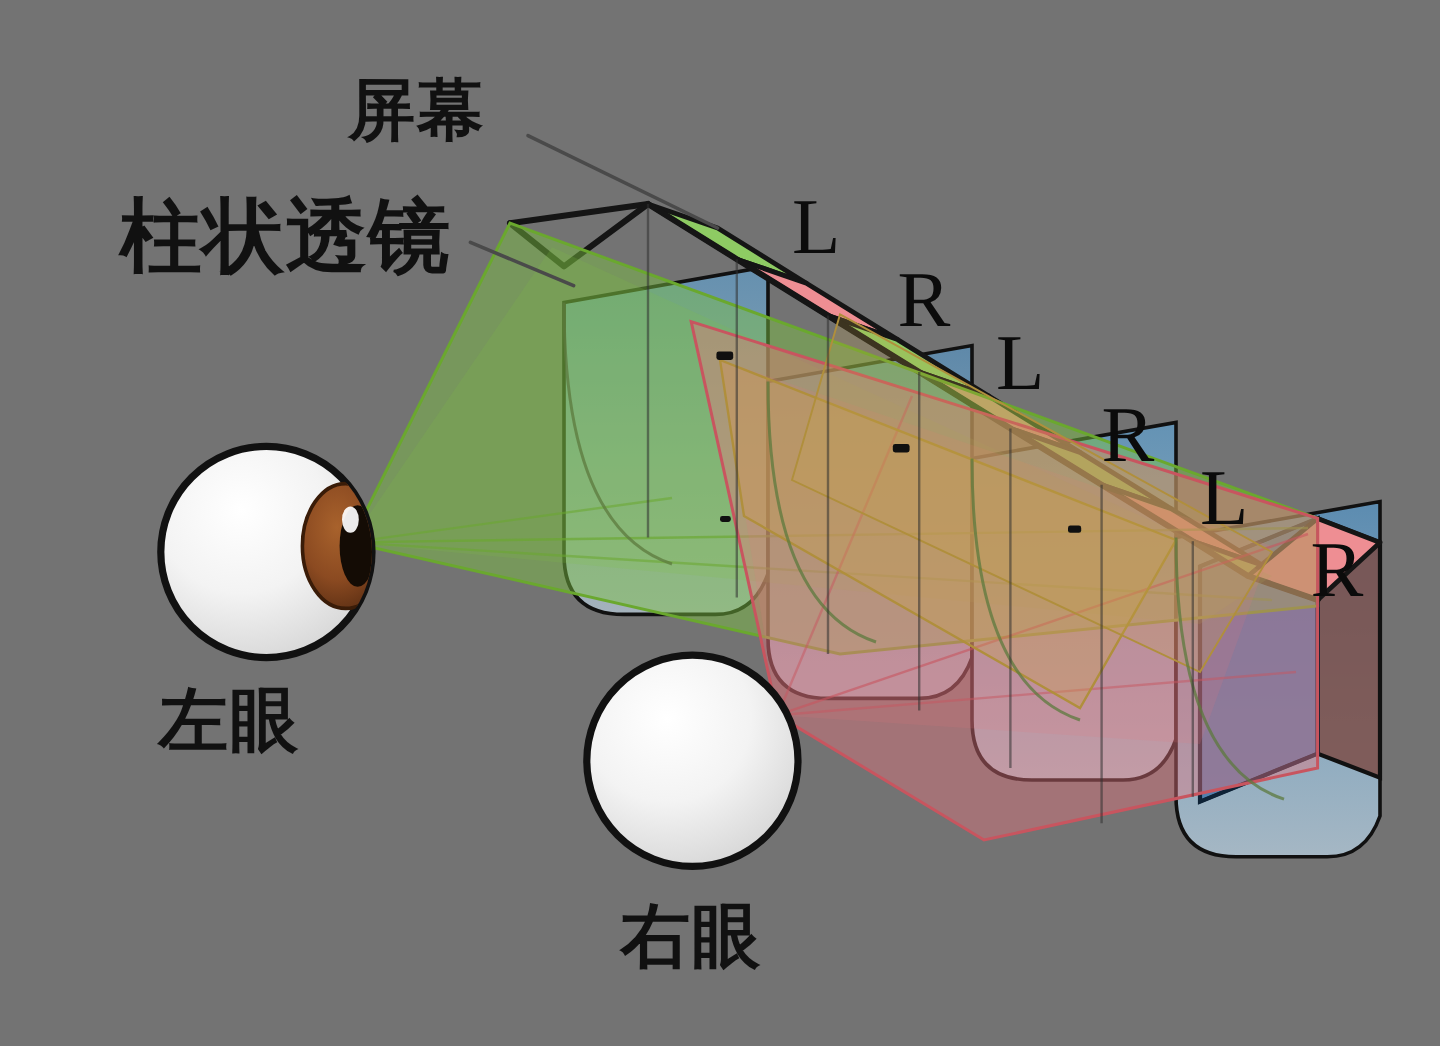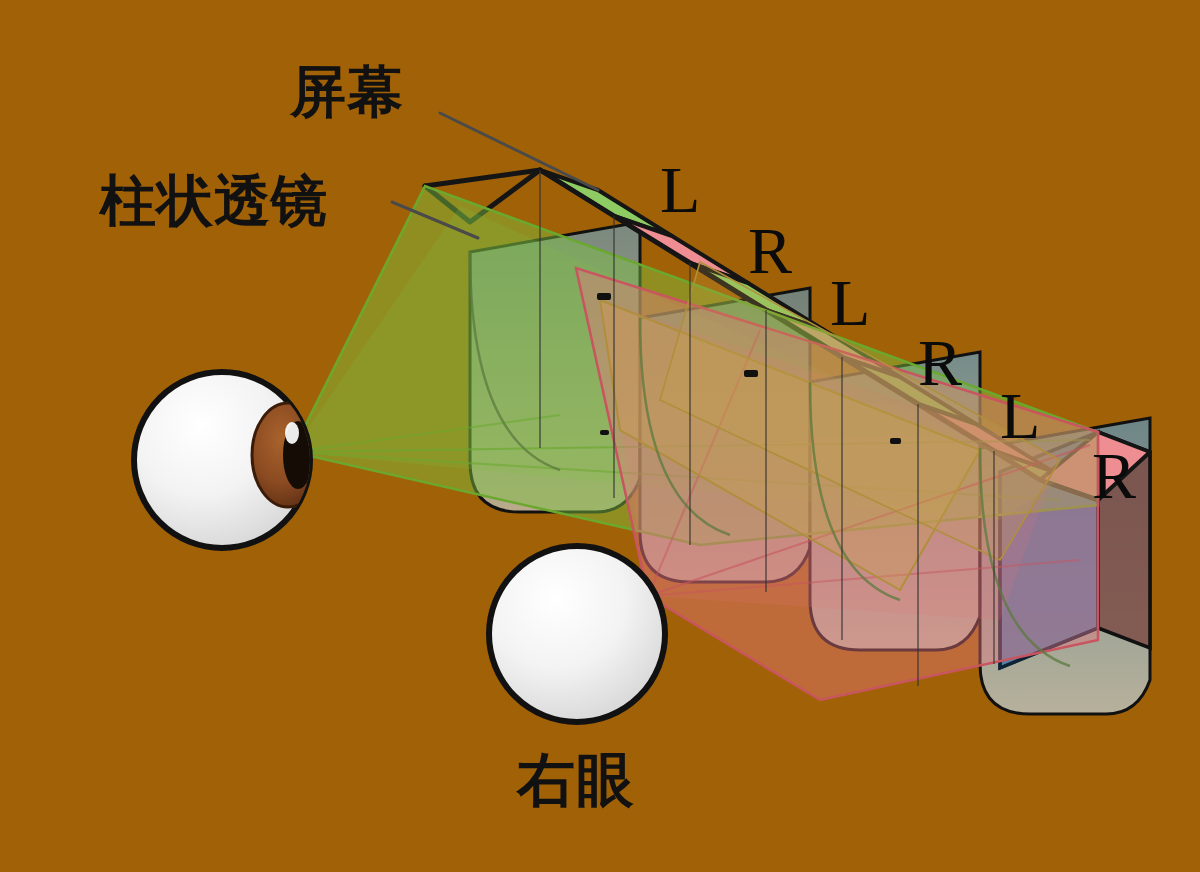--- a/index.html
+++ b/index.html
@@ -1,20 +1,20 @@
 <!DOCTYPE html>
 <html><head>
 <meta charset="utf-8">
 <style>
   html,body{margin:0;padding:0;background:#ffffff;}
   body{
     width:1200px;height:872px;overflow:hidden;
     font-family:"DejaVu Sans","Liberation Sans",sans-serif;
   }
-  #stage{position:relative;width:1200px;height:872px;background:#a16207;}
+  #stage{position:relative;width:1200px;height:872px;background:#737373;}
   #stage svg{position:absolute;left:0;top:0;}
   .cn-label{
     position:absolute;
     font-family:"DejaVu Sans","Liberation Sans",sans-serif;
     font-weight:700;
     color:#111111;
     white-space:nowrap;
     letter-spacing:1px;
     user-select:none;
   }
@@ -169,22 +169,23 @@
     </g>
 
     <g>
       <circle cx="577" cy="634" r="88" fill="url(#eyeballGrad)" stroke="#111111" stroke-width="6"></circle>
     </g>
 
   </svg>
 
   <div class="cn-label" style="left:290px;top:55px;font-size:56px;">屏幕</div>
 
-  <div class="cn-label" style="left:100px;top:152px;font-size:56px;margin-top:12px;">柱状透镜</div>
+  <div class="cn-label" style="left:100px;top:152px;font-size:68px;">柱状透镜</div>
 
+  <div class="cn-label" style="left:132px;top:562px;font-size:58px;">左眼</div>
 
   <div class="cn-label" style="left:487px;top:742px;font-size:58px;margin-left:30px;">右眼</div>
 
   <div class="lr-label" style="left:660px;top:152px;font-size:66px;">L</div>
   <div class="lr-label" style="left:748px;top:213px;font-size:66px;">R</div>
   <div class="lr-label" style="left:830px;top:265px;font-size:66px;">L</div>
   <div class="lr-label" style="left:918px;top:325px;font-size:66px;">R</div>
   <div class="lr-label" style="left:1000px;top:378px;font-size:66px;">L</div>
   <div class="lr-label" style="left:1092px;top:438px;font-size:66px;">R</div>
 

